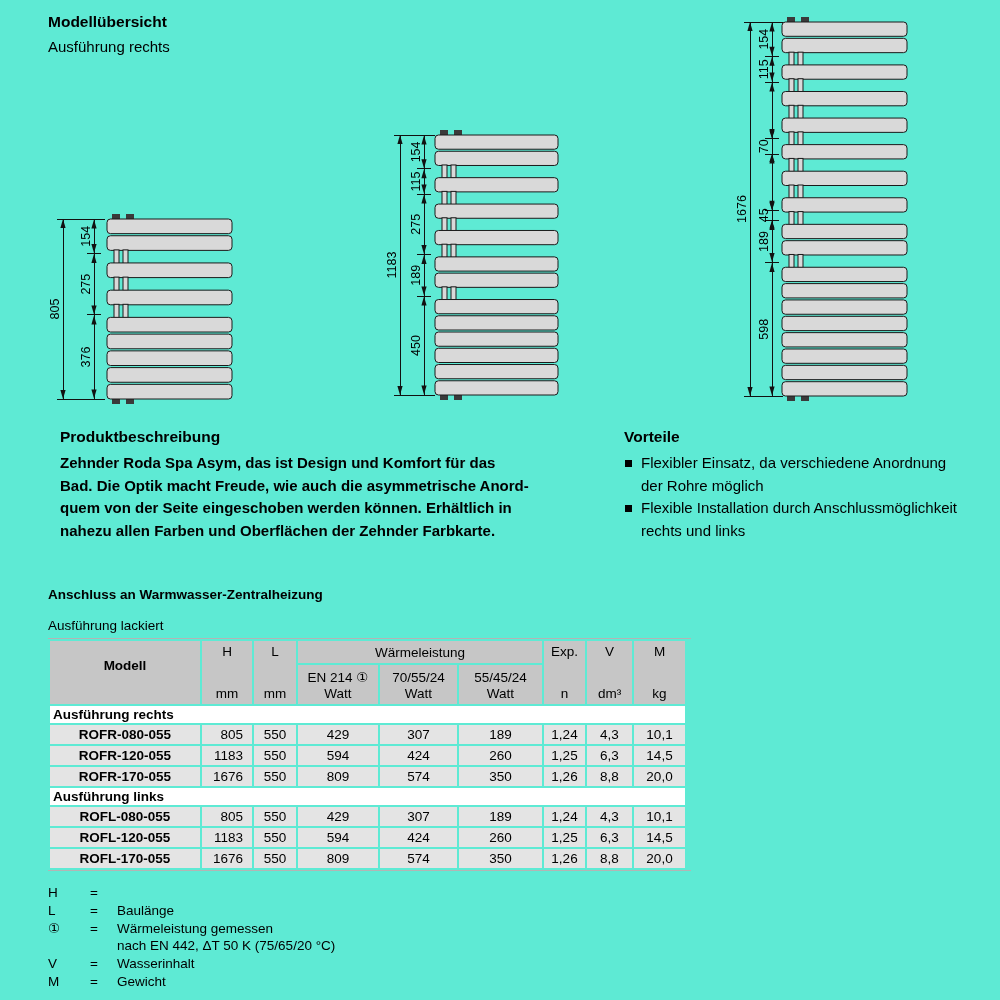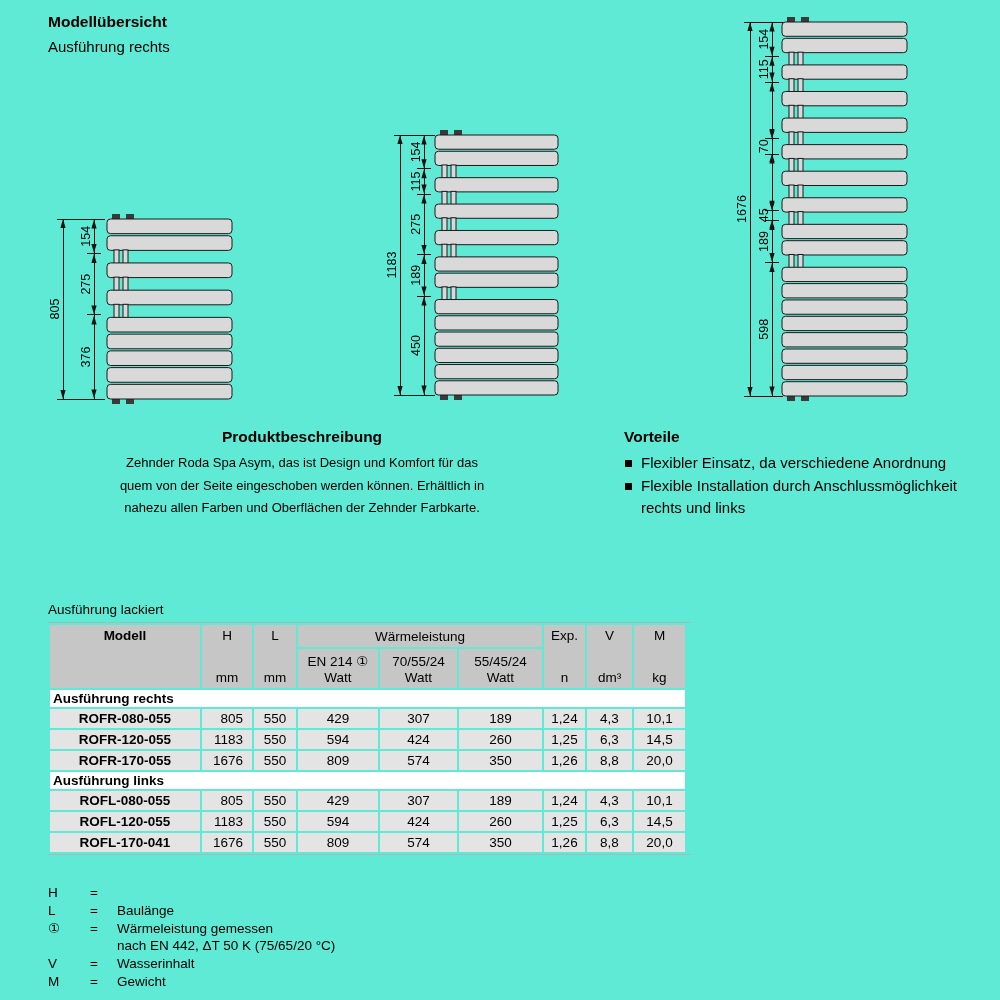--- a/index.html
+++ b/index.html
@@ -8,33 +8,33 @@
   .abs{position:absolute;}
 
   
   .title{font-size:15.5px;font-weight:bold;line-height:25px;}
   .subtitle{font-size:15px;line-height:25px;}
   .sec-h{font-size:15.5px;font-weight:bold;line-height:16px;margin-bottom:7px;}
   .sec-h2{font-size:13.5px;font-weight:bold;line-height:16px;}
   .sub-lbl{font-size:13.5px;margin-top:15px;}
 
   
-  .desc-line{font-size:13px;line-height:22.5px;white-space:nowrap;}
+  .desc-line{font-size:15px;line-height:22.5px;white-space:nowrap;font-weight:bold;}
 
   
   .adv-item{display:flex;line-height:22.5px;font-size:15px;}
   .bullet{width:7px;height:7px;background:#000;margin:8px 9px 0 1px;flex:none;}
 
   
   .tbl-wrap{margin-top:5px;border-top:1px solid #b4b4b4;border-bottom:1px solid #b4b4b4;width:643px;}
   table.spec{border-collapse:separate;border-spacing:2px;font-size:13.5px;table-layout:fixed;}
   .spec th,.spec td{background:#e4e4e4;height:19px;text-align:center;vertical-align:middle;
                     padding:0;font-weight:normal;overflow:hidden;}
   .spec thead th{background:#c6c6c6;}
-  .spec th.model-h{font-weight:bold;vertical-align:top;padding-top:3px;}
+  .spec th.model-h{font-weight:bold;vertical-align:top;padding-top:17px;}
   .spec th.wl-h{height:22px;}
   .vflex{display:flex;flex-direction:column;justify-content:space-between;height:57px;padding:3px 0 3px;}
   .subflex{display:flex;flex-direction:column;justify-content:flex-end;height:36px;padding-bottom:3px;line-height:15.5px;}
   .spec tr.sub-row th{height:38px;vertical-align:bottom;}
   .spec td.c0{font-weight:bold;}
   .spec td.c1{text-align:right;padding-right:9px;}
   .spec tr.group-row td{background:#fff;text-align:left;font-weight:bold;height:17px;padding-left:3px;}
 
   
   .lg-row{display:grid;grid-template-columns:42px 27px auto;font-size:13.5px;line-height:17.8px;}
@@ -218,49 +218,52 @@
         <line x1="52" y1="256.5560859188544" x2="66" y2="256.5560859188544" stroke="#111" stroke-width="1" shape-rendering="crispEdges"></line>
         <polygon points="59,214.88066825775655 56.4,223.88066825775655 61.6,223.88066825775655" fill="#111"></polygon>
         <polygon points="59,256.0560859188544 56.4,247.05608591885442 61.6,247.05608591885442" fill="#111"></polygon>
         <text x="55" y="235.4683770883055" text-anchor="middle" font-size="12.5" fill="#000" transform="rotate(-90 55 235.4683770883055)">189</text>
         <polygon points="59,257.0560859188544 56.4,266.0560859188544 61.6,266.0560859188544" fill="#111"></polygon>
         <polygon points="59,389.5 56.4,380.5 61.6,380.5" fill="#111"></polygon>
         <text x="55" y="323.27804295942724" text-anchor="middle" font-size="12.5" fill="#000" transform="rotate(-90 55 323.27804295942724)">598</text>
       </svg>
     </div>
 
-  <div class="abs" style="left:52px;top:429px;width:500px;text-align:center;">
+  <div class="abs" style="left:60px;top:429px;width:500px;">
     <div class="sec-h">Produktbeschreibung</div>
     <div id="descLines">
         <div class="desc-line">Zehnder Roda Spa Asym, das ist Design und Komfort für das</div>
+        <div class="desc-line">Bad. Die Optik macht Freude, wie auch die asymmetrische Anord-</div>
         <div class="desc-line">quem von der Seite eingeschoben werden können. Erhältlich in</div>
         <div class="desc-line">nahezu allen Farben und Oberflächen der Zehnder Farbkarte.</div>
       </div>
   </div>
 
   <div class="abs" style="left:624px;top:429px;width:400px;">
     <div class="sec-h">Vorteile</div>
     <div id="advItems">
         <div class="adv-item">
           <span class="bullet"></span>
           <div>
             <div>Flexibler Einsatz, da verschiedene Anordnung</div>
+            <div>der Rohre möglich</div>
           </div>
         </div>
         <div class="adv-item">
           <span class="bullet"></span>
           <div>
             <div>Flexible Installation durch Anschlussmöglichkeit</div>
             <div>rechts und links</div>
           </div>
         </div>
       </div>
   </div>
 
   <div class="abs" style="left:48px;top:587px;">
+    <div class="sec-h2">Anschluss an Warmwasser-Zentralheizung</div>
     <div class="sub-lbl">Ausführung lackiert</div>
     <div class="tbl-wrap" id="specTable">
         <table class="spec">
           <colgroup>
             <col style="width: 150px;">
             <col style="width: 50px;">
             <col style="width: 42px;">
             <col style="width: 80px;">
             <col style="width: 77px;">
             <col style="width: 83px;">
@@ -380,21 +383,21 @@
               <td class="c1">1183</td>
               <td class="c2">550</td>
               <td class="c3">594</td>
               <td class="c4">424</td>
               <td class="c5">260</td>
               <td class="c6">1,25</td>
               <td class="c7">6,3</td>
               <td class="c8">14,5</td>
             </tr>
             <tr class="data-row">
-              <td class="c0">ROFL-170-041</td>
+              <td class="c0">ROFL-170-055</td>
               <td class="c1">1676</td>
               <td class="c2">550</td>
               <td class="c3">809</td>
               <td class="c4">574</td>
               <td class="c5">350</td>
               <td class="c6">1,26</td>
               <td class="c7">8,8</td>
               <td class="c8">20,0</td>
             </tr>
           </tbody>

